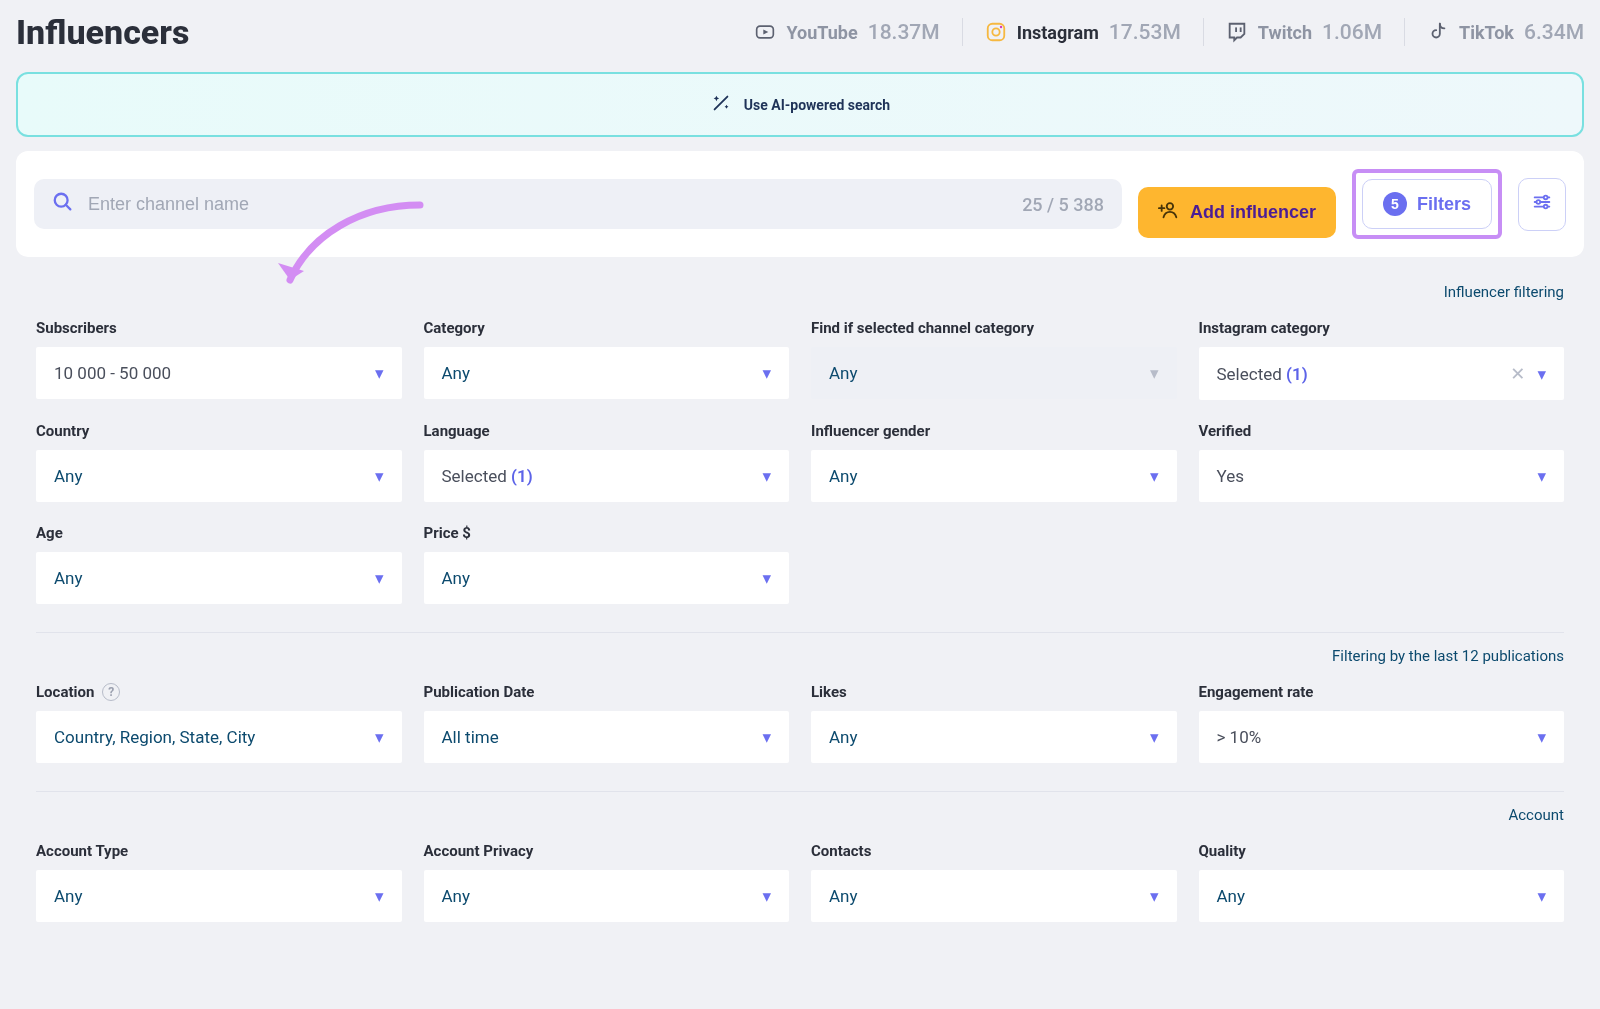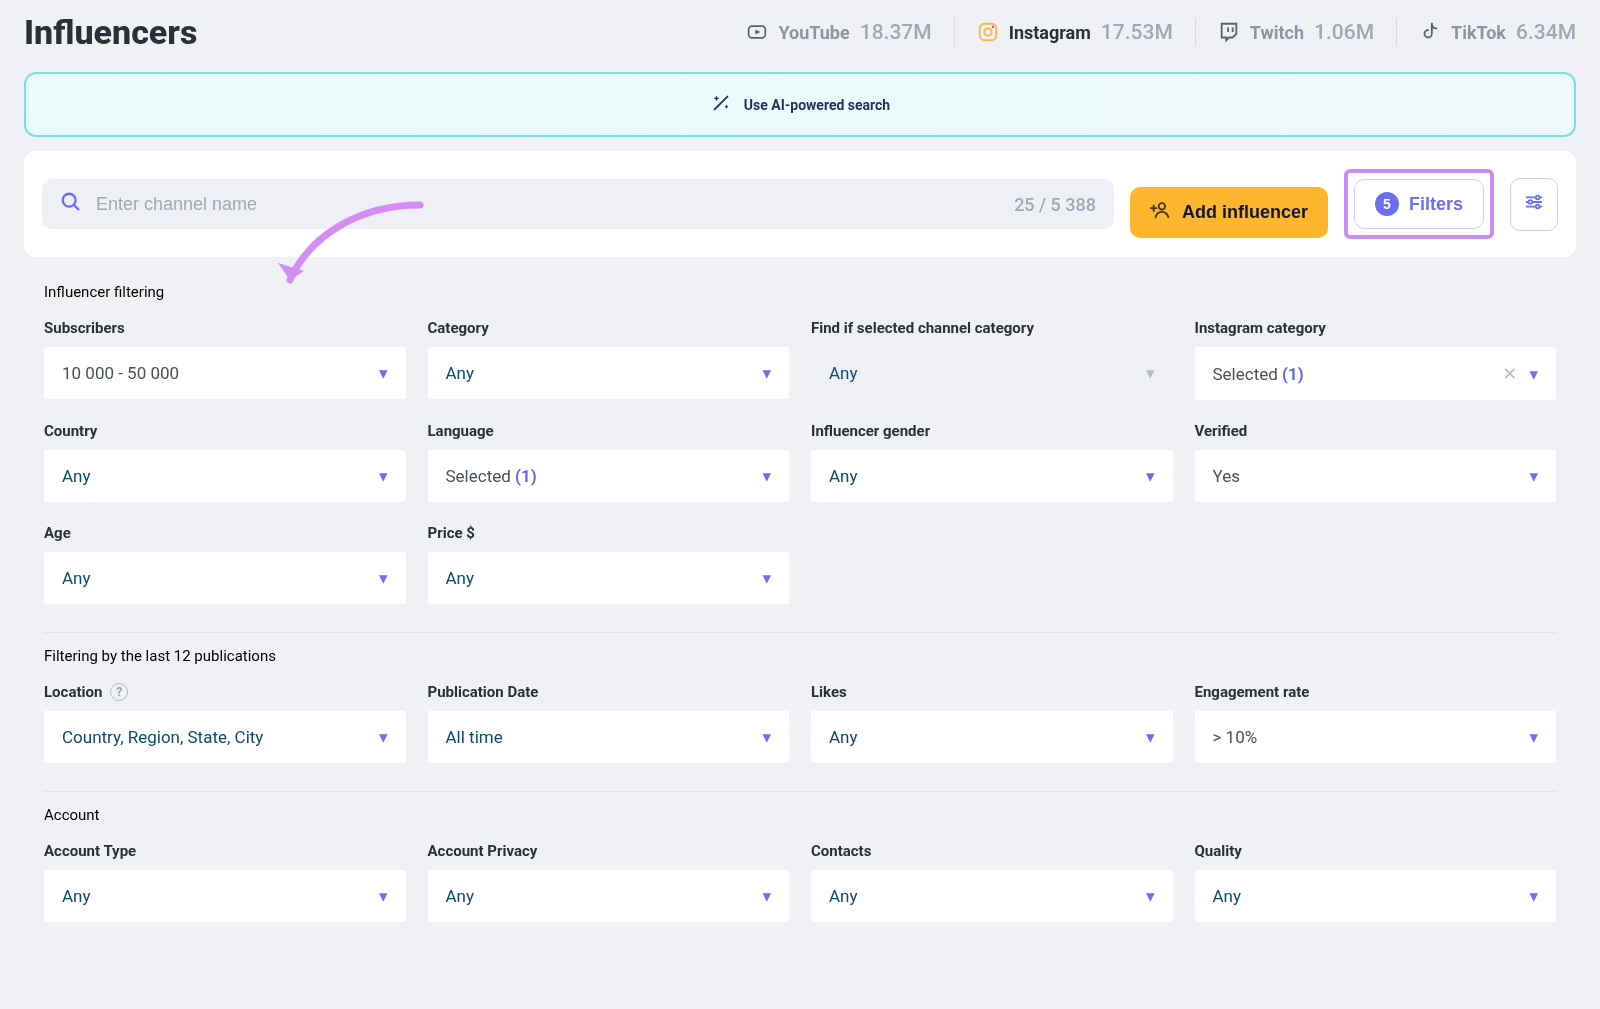--- a/index.html
+++ b/index.html
@@ -6,21 +6,21 @@
   body {
     font-family: -apple-system, BlinkMacSystemFont, "Segoe UI", Roboto, Helvetica, Arial, sans-serif;
     background: #f0f1f5;
     color: #2b2f3a;
     width: 1600px;
     height: 1009px;
     overflow: hidden;
   }
 
   .page {
-    padding: 0 24px;
+    padding: 0 16px;
   }
 
   .topbar {
     display: flex;
     align-items: center;
     justify-content: space-between;
     padding: 12px 0 20px 0;
   }
   .page-title {
     font-size: 34px;
@@ -100,21 +100,21 @@
   .btn{
     display:flex; align-items:center; gap:10px;
     border-radius:10px;
     font-size:18px; font-weight:700;
     padding:12px 20px;
     cursor:pointer;
     border:none;
   }
   .btn-add{
     background:#feb62f;
-    color:#0f172a;
+    color:#4c1d95;
     margin-top:16px;
   }
   .btn-filters{
     background:#fff;
     color:#6b6ff0;
     border:1.5px solid #ccd0f7;
   }
   .btn-filters .badge{
     background:#6b6ff0; color:#fff;
     width:24px;height:24px;border-radius:50%;
@@ -125,23 +125,24 @@
     background:#fff;border:1.5px solid #ccd0f7;
     padding:12px;
   }
   .highlight-box{
     border:4px solid #c78ef5;
     border-radius:6px;
     padding:6px;
   }
 
   .section-label{
-    color:#000000;
+    color:#0c4a6e;
     font-size:15px;
     padding: 8px 20px 18px 20px;
+    text-align: right;
   }
 
   .filter-grid{
     display:grid;
     grid-template-columns: repeat(4, 1fr);
     gap: 22px 22px;
     padding: 0 20px 28px 20px;
   }
   .filter-field{}
   .field-label{

